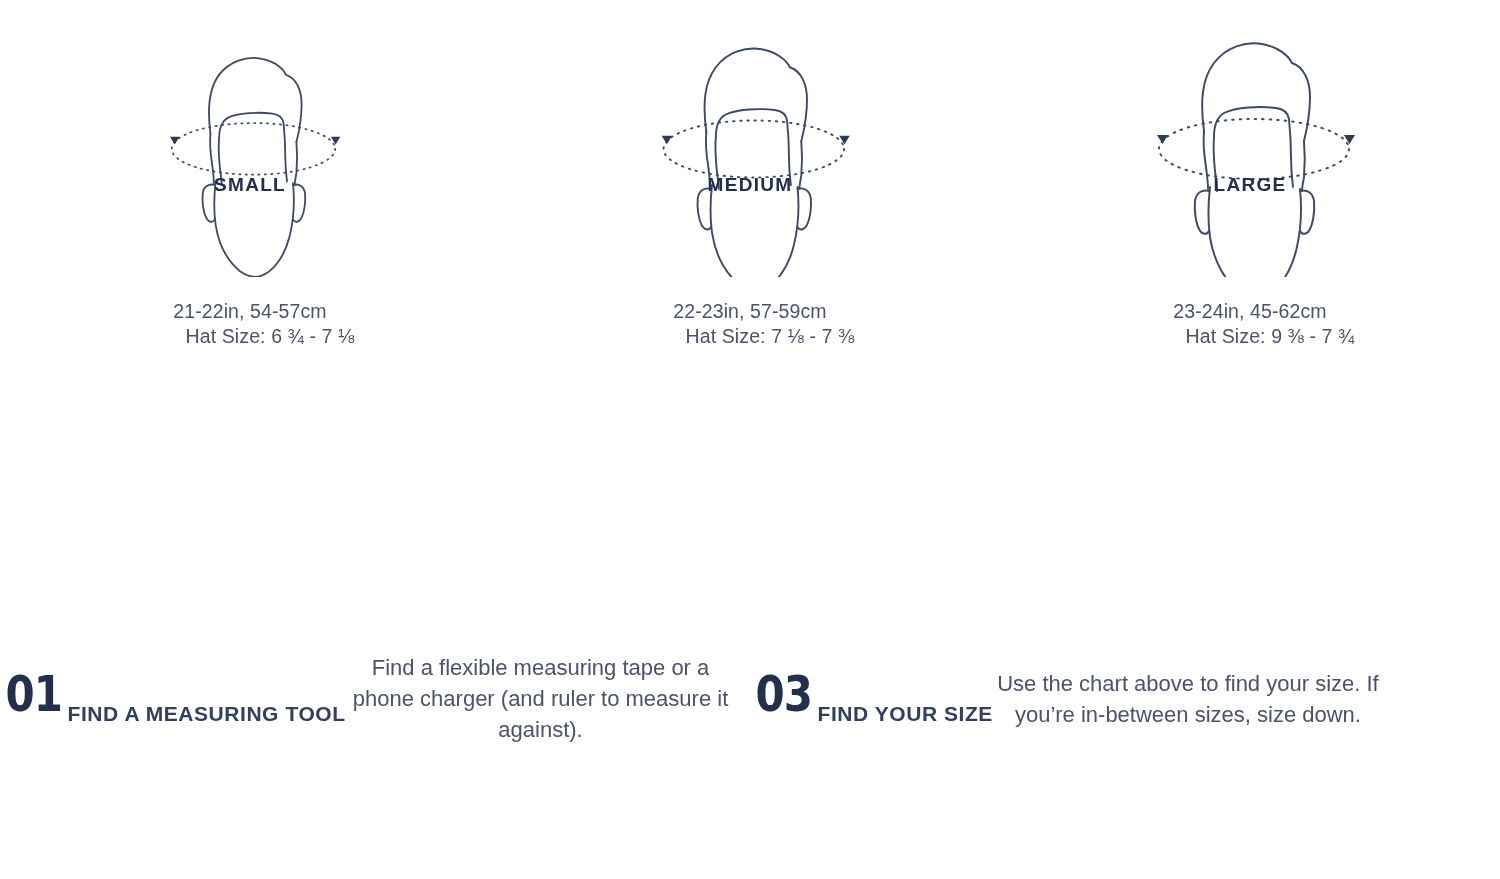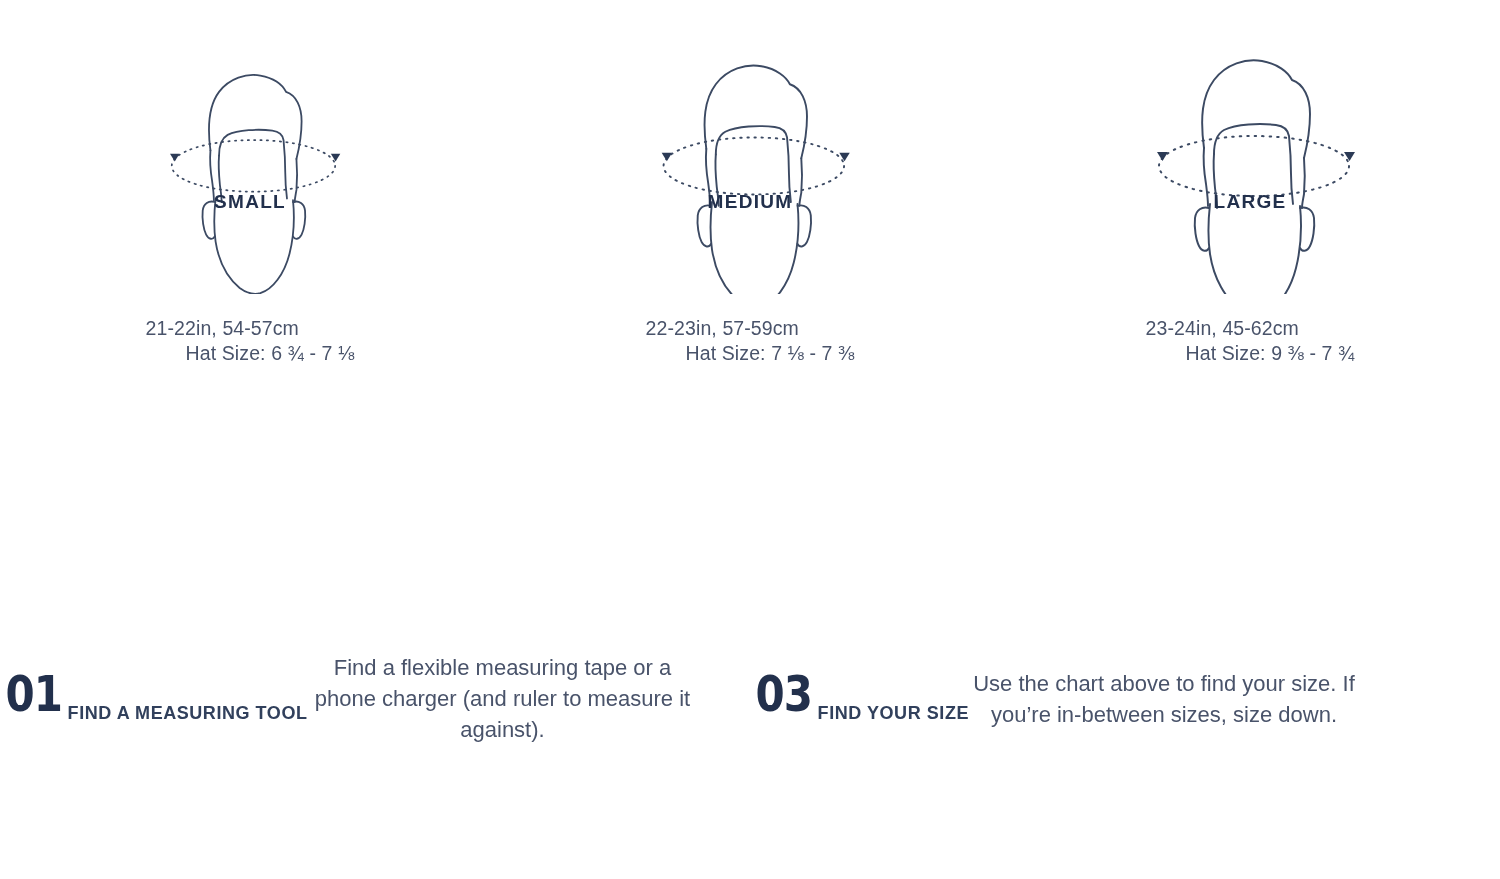--- a/index.html
+++ b/index.html
@@ -21,29 +21,30 @@
     display: flex;
     width: 1500px;
     height: 440px;
     align-items: flex-start;
   }
   .size-card {
     flex: 1 1 0;
     display: flex;
     flex-direction: column;
     align-items: center;
-    padding-top: 36px;
+    padding-top: 19px;
   }
   .head-figure {
     width: 260px;
     height: 258px;
     display: block;
   }
   .size-measure {
     margin-top: 22px;
+    text-align: center;
     font-size: 19.5px;
     line-height: 25px;
     color: #49536a;
     letter-spacing: 0.1px;
   }
   .size-measure .line2 { display: block; margin-left: 40px; }
 
   
   .steps {
     position: relative;
@@ -63,21 +64,21 @@
     font-family: "DejaVu Sans", sans-serif;
     font-size: 50px;
     font-weight: bold;
     color: #22304c;
     letter-spacing: -1px;
     line-height: 1;
     transform: scaleX(0.84);
   }
   .step-title {
     margin-top: 40px;
-    font-size: 18px;
+    font-size: 21px;
     font-weight: bold;
     letter-spacing: 0.55px;
     color: #31405c;
     text-transform: uppercase;
   }
   .step-body {
     margin-top: 10px;
     font-size: 22px;
     line-height: 31px;
     text-align: center;

